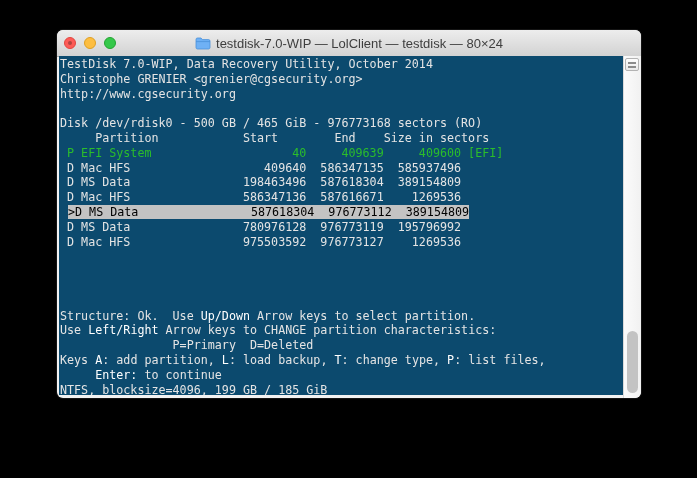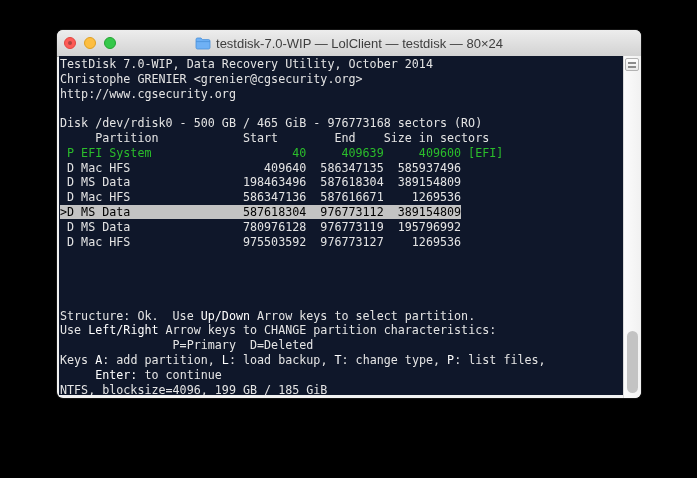--- a/index.html
+++ b/index.html
@@ -24,32 +24,32 @@
   .light.red::after{content:"";position:absolute;left:3px;top:3px;width:4px;height:4px;border-radius:50%;background:var(--tl-red-dot);}
   .light.yellow{background:var(--tl-yellow);border:1px solid var(--tl-yellow-border);}
   .light.green{background:var(--tl-green);border:1px solid var(--tl-green-border);}
   .titlewrap{
     margin:16px auto;display:flex;align-items:center;gap:5px;max-width:440px;
     font-size:13px;color:#3e3e3e;white-space:nowrap;
   }
   .proxy-icon{width:16px;height:13px;flex:0 0 auto;display:block;}
   .termbody{
     position:absolute;left:2px;top:26px;width:564px;height:339px;
-    background:#0f172a;overflow:hidden;
+    background:#0c4a6e;overflow:hidden;
   }
   .term-text{
     font-family:"DejaVu Sans Mono","Liberation Mono",monospace;
     font-size:11.7px;line-height:14.8px;white-space:pre;
     padding-left:1px;padding-top:1px;
   }
   .trow{height:14.8px;}
   .seg-n{color:var(--term-fg);}
   .seg-b{color:var(--term-bold);font-weight:normal;}
   .seg-g{color:var(--term-green);}
-  .seg-sel{background:var(--sel-bg);color:var(--sel-fg);}
+  .seg-sel{background:var(--sel-bg);color:var(--sel-fg);margin-left:8px;}
   .scrollstrip{
     position:absolute;right:0;top:26px;width:18px;bottom:0;
     background:linear-gradient(to right,#fbfbfb,#f1f1f1);
     border-left:1px solid #dadada;box-sizing:border-box;
   }
   .splitbtn{
     position:absolute;left:1px;top:2px;width:14px;height:13px;
     background:linear-gradient(to bottom,#fdfdfd,#e9e9e9);
     border:1px solid #b3b3b3;border-radius:2px;box-sizing:border-box;
   }

